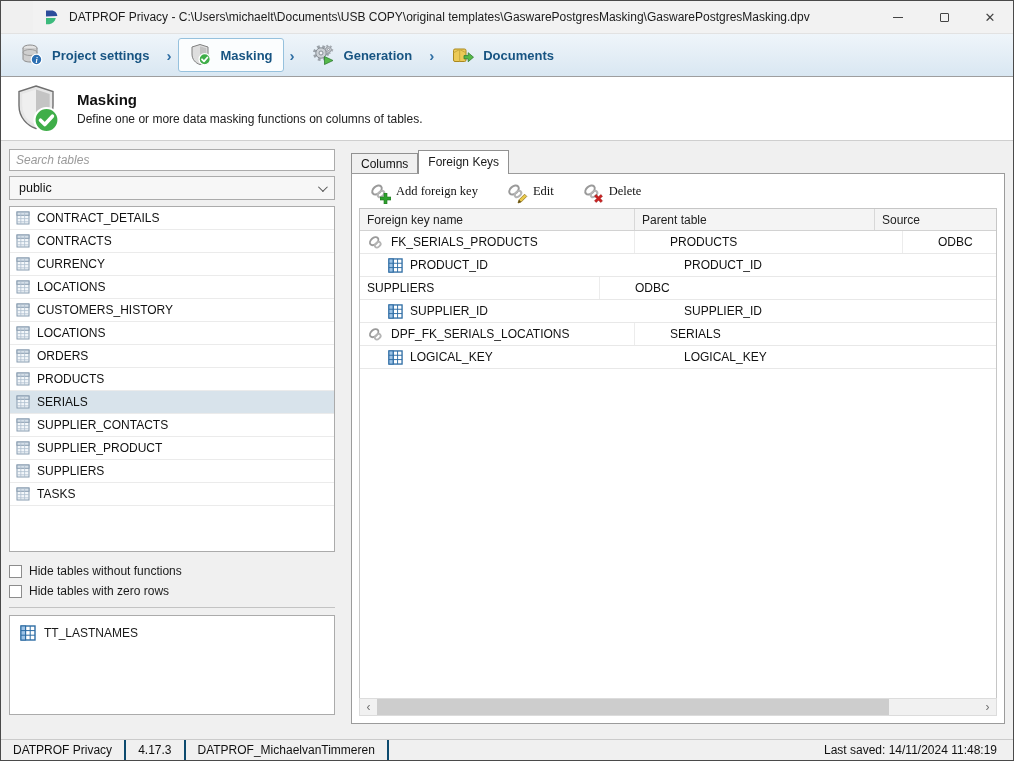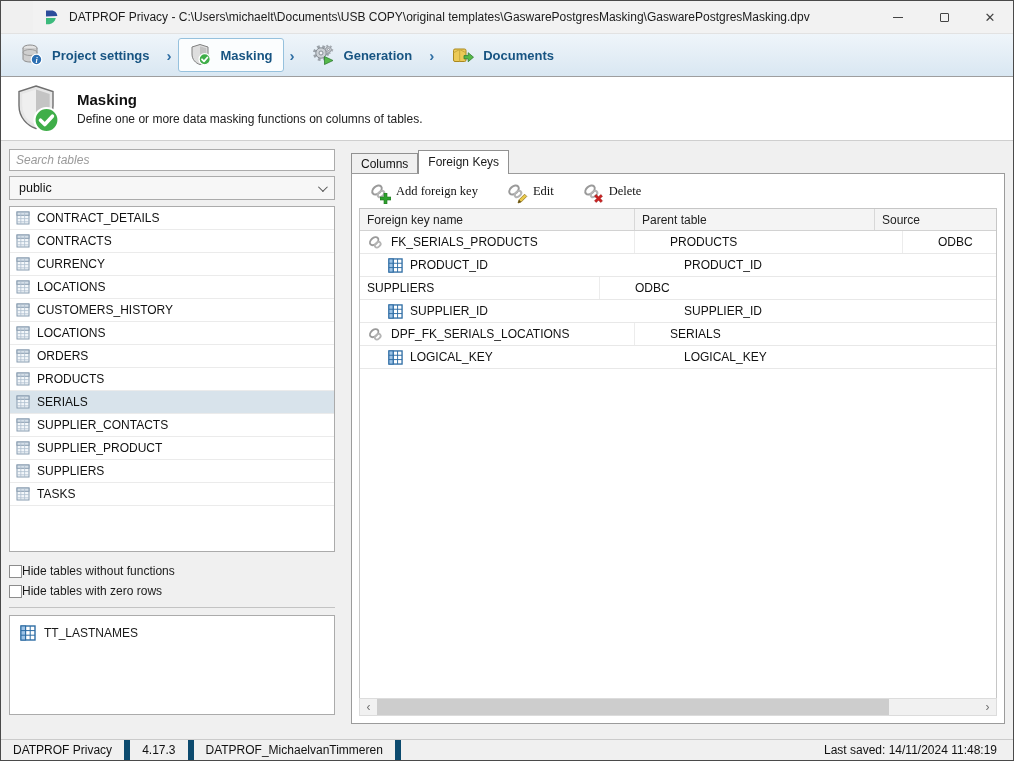--- a/index.html
+++ b/index.html
@@ -54,21 +54,21 @@
     margin-top:5px; height:24px; border:1px solid #ababab; background:#f7f7f7;
     display:flex; align-items:center; justify-content:space-between; padding:0 9px;gap:44px;
   }
   .schema-select .sel-label { font-size:12.5px; color:#111; }
   .chev-down { width:7px; height:7px; border-right:1.5px solid #555; border-bottom:1.5px solid #555; transform:rotate(45deg) translateY(-2px); }
   .table-list { margin-top:6px; height:346px; background:#fff; border:1px solid #ababab; overflow:hidden; }
   .t-row { height:23px; display:flex; align-items:center; gap:7px; padding-left:6px; border-bottom:1px solid #ebebeb; }
   .t-row.selected { background:#d8e3eb; }
   .t-row .t-label { font-size:12px; color:#111; }
   .filters { margin-top:9px; }
-  .filter-row { display:flex; align-items:center; height:20px; }
+  .filter-row { display:flex; align-items:center; gap:7px; height:20px; }
   .checkbox { width:13px; height:13px; border:1px solid #8c8c8c; background:#fff; flex:none; }
   .side-divider { border-top:1px solid #c3c3c3; margin-top:6px; }
   .temp-box { margin-top:7px; height:100px; background:#fff; border:1px solid #ababab; padding-top:6px; }
   .temp-row { height:22px; display:flex; align-items:center; gap:8px; padding-left:10px; }
 
   
   .content { flex:1 1 auto; display:flex; flex-direction:column; min-width:0; padding-bottom:15px; }
   .tabstrip { display:flex; align-items:flex-end; height:24px; flex:none; position:relative; z-index:2; }
   .tab { padding:0 9px; display:flex; align-items:center; border:1px solid #919191; border-bottom:none; }
   .tab.inactive { height:20px; background:#f0f0f0; color:#111; }
@@ -96,21 +96,21 @@
   .fk-filler { flex:1 1 auto; background:#fff; }
 
   
   .hscroll { height:18px; flex:none; margin:0 7px 7px 7px; border:1px solid #dcdcdc; background:#f1f1f1; display:flex; align-items:stretch; }
   .hs-arrow { width:17px; flex:none; display:flex; align-items:center; justify-content:center; color:#707070; font-size:12px; background:#f1f1f1; }
   .hs-track { flex:1 1 auto; position:relative; }
   .hs-thumb { position:absolute; left:0; top:0; bottom:0; width:85%; background:#cdcdcd; }
 
   
   .statusbar { height:21px; flex:none; background:#f0f0f0; border-top:1px solid #cbcbcb; display:flex; align-items:center; font-size:12px; color:#111; }
-  .sb-seg { padding:0 12px; height:100%; display:flex; align-items:center; border-right:6px solid #0c4a6e; white-space:nowrap; }
+  .sb-seg { padding:0 12px; height:100%; display:flex; align-items:center; border-right:2px solid #0c4a6e; white-space:nowrap; }
   .sb-right { margin-left:auto; padding:0 10px; white-space:nowrap; }
   .sb-grip { width:6px; }
 </style>
 </head>
 <body>
 
 <div class="window">
 
   <div class="titlebar">
     <svg class="logo" viewBox="0 0 17 17">

